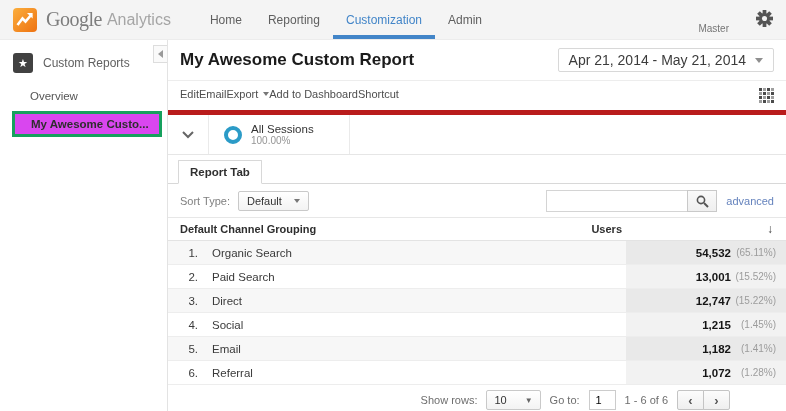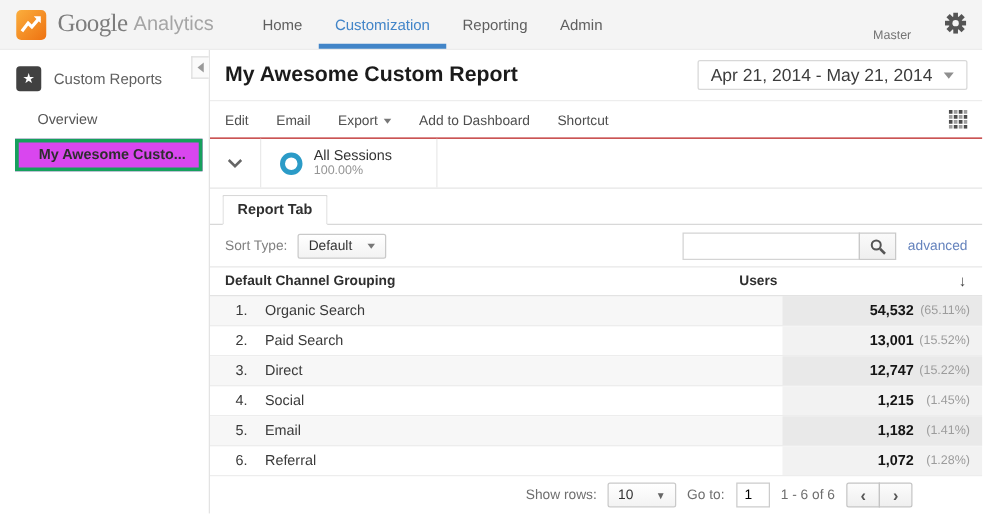--- a/index.html
+++ b/index.html
@@ -33,21 +33,21 @@
 
   
   .main { flex:1; display:flex; flex-direction:column; background:#fff; min-width:0; }
 
   .report-header { display:flex; justify-content:space-between; align-items:center; padding:8px 12px; border-bottom:1px solid #ededed; flex-shrink:0; }
   .title { font-size:17px; font-weight:bold; color:#1b1b1b; }
   .date-picker { display:flex; align-items:center; gap:9px; border:1px solid #d8d8d8; border-radius:2px; background:#fff; padding:3px 10px; font-size:14px; color:#3c3c3c; cursor:pointer; }
   .caret-down { width:0; height:0; border-left:4px solid transparent; border-right:4px solid transparent; border-top:5px solid #8f8f8f; }
   .caret-sm { width:0; height:0; border-left:3px solid transparent; border-right:3px solid transparent; border-top:4px solid #777; }
 
-  .action-bar { display:flex; align-items:flex-end; gap:22px; padding:7px 12px; border-bottom:1px solid #b91c1c; font-size:11px; color:#4e4e4e; flex-shrink:0; }
+  .action-bar { display:flex; align-items:flex-start; padding:7px 12px; border-bottom:5px solid #b91c1c; font-size:11px; color:#4e4e4e; flex-shrink:0; }
   .action { cursor:pointer; display:flex; align-items:center; gap:5px; }
   .grid-icon { margin-left:auto; cursor:pointer; display:flex; }
 
   .segment-row { display:flex; border-bottom:1px solid #e6e6e6; height:40px; flex-shrink:0; }
   .seg-chevron { width:41px; border-right:1px solid #eaeaea; display:flex; align-items:center; justify-content:center; cursor:pointer; }
   .seg-tile { width:141px; border-right:1px solid #eaeaea; display:flex; align-items:center; gap:9px; padding-left:15px; cursor:pointer; }
   .donut { width:18px; height:18px; border:4px solid #2b9bc7; border-radius:50%; flex-shrink:0; }
   .seg-name { font-size:11.5px; color:#333; }
   .seg-pct { font-size:10px; color:#959595; }
 
@@ -105,22 +105,22 @@
           <rect x="1" y="1" width="24" height="24" rx="4" fill="url(#og)"></rect>
           <path d="M5.5 18 L10.5 11.5 L13.5 14.5 L19.5 7.5" stroke="#fff" stroke-width="2.6" fill="none"></path>
           <polygon points="15,6 20.6,6 20.6,11.6" fill="#fff"></polygon>
         </svg>
       </span>
       <span class="logo-google">Google</span>
       <span class="logo-analytics">Analytics</span>
     </div>
     <nav class="nav-items">
       <a class="nav-item">Home</a>
+      <a class="nav-item">Reporting</a>
       <a class="nav-item active">Customization</a>
-      <a class="nav-item">Reporting</a>
       <a class="nav-item">Admin</a>
     </nav>
     <span class="master">Master</span>
     <span class="gear">
       <svg width="17" height="17" viewBox="-10 -10 20 20" fill="#555">
         <rect x="-2.2" y="-10" width="4.4" height="20"></rect>
         <rect x="-2.2" y="-10" width="4.4" height="20" transform="rotate(45)"></rect>
         <rect x="-2.2" y="-10" width="4.4" height="20" transform="rotate(90)"></rect>
         <rect x="-2.2" y="-10" width="4.4" height="20" transform="rotate(135)"></rect>
         <circle r="6.4"></circle>

